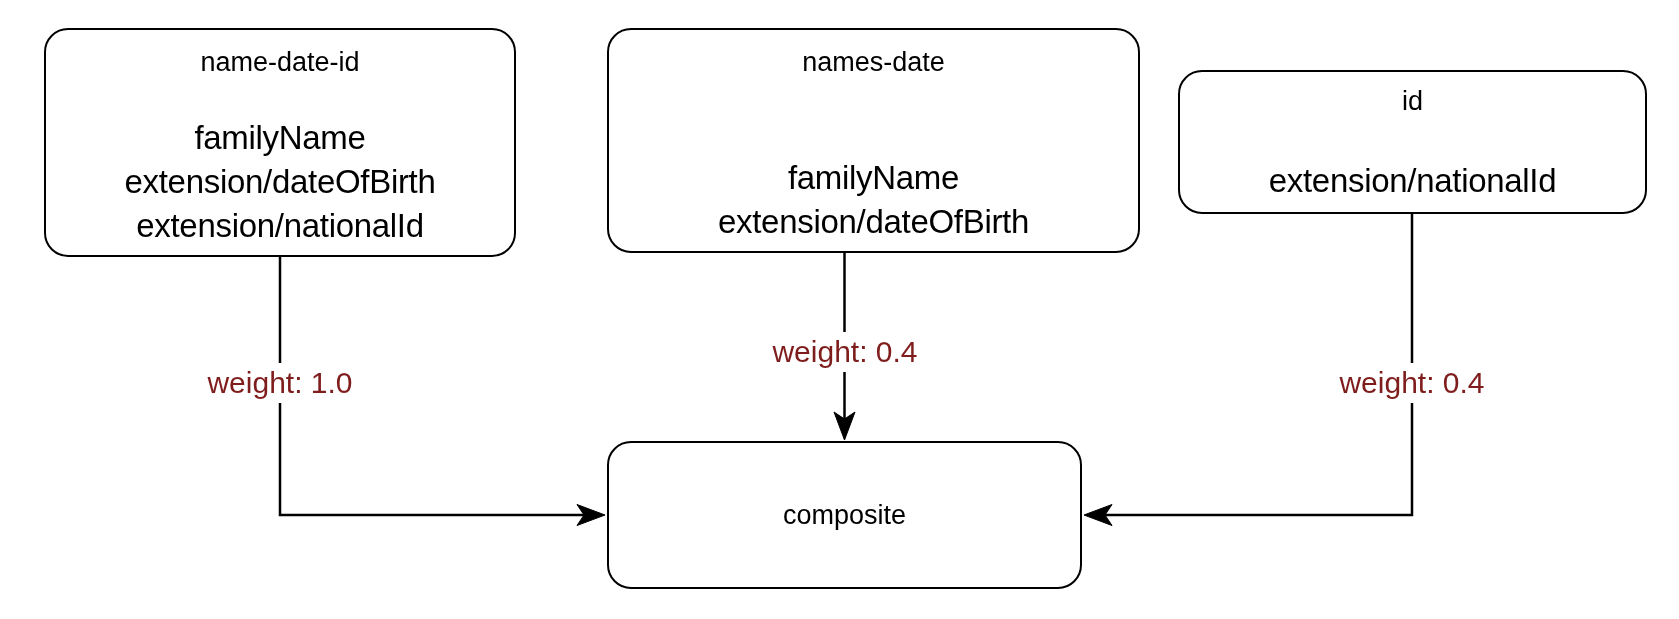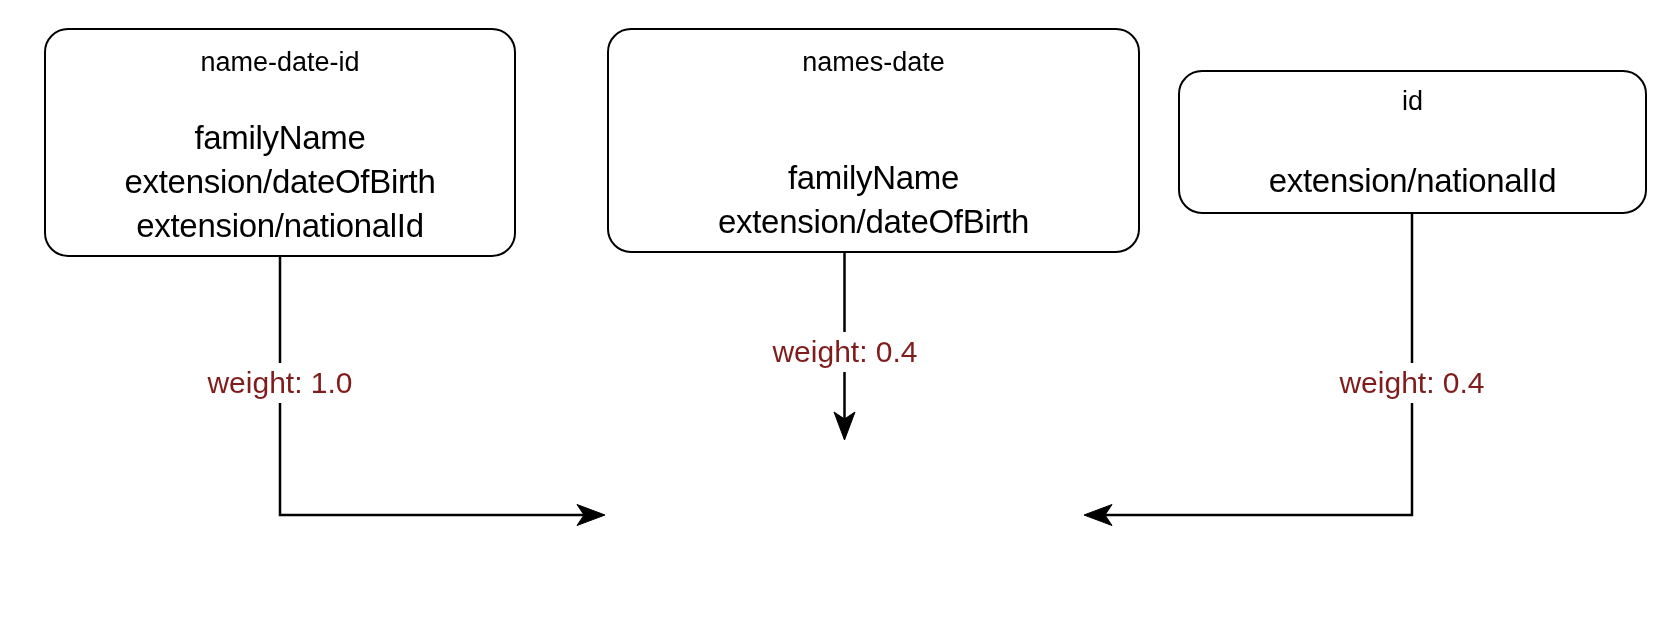--- a/index.html
+++ b/index.html
@@ -102,18 +102,21 @@
     </div>
   </div>
 
   <div class="node node--id" style="left:1178px; top:70px; width:469px; height:144px;">
     <div class="node-title">id</div>
     <div class="node-items">
       <div>extension/nationalId</div>
     </div>
   </div>
 
+  <div class="node node--composite" style="left:607px; top:441px; width:475px; height:148px;">
+    <div class="node-title">composite</div>
+  </div>
 
   <div class="edge-label" style="left:280px; top:383px;">weight: 1.0</div>
   <div class="edge-label" style="left:845px; top:352px;">weight: 0.4</div>
   <div class="edge-label" style="left:1412px; top:383px;">weight: 0.4</div>
 
 </div>
 
 </body></html>

